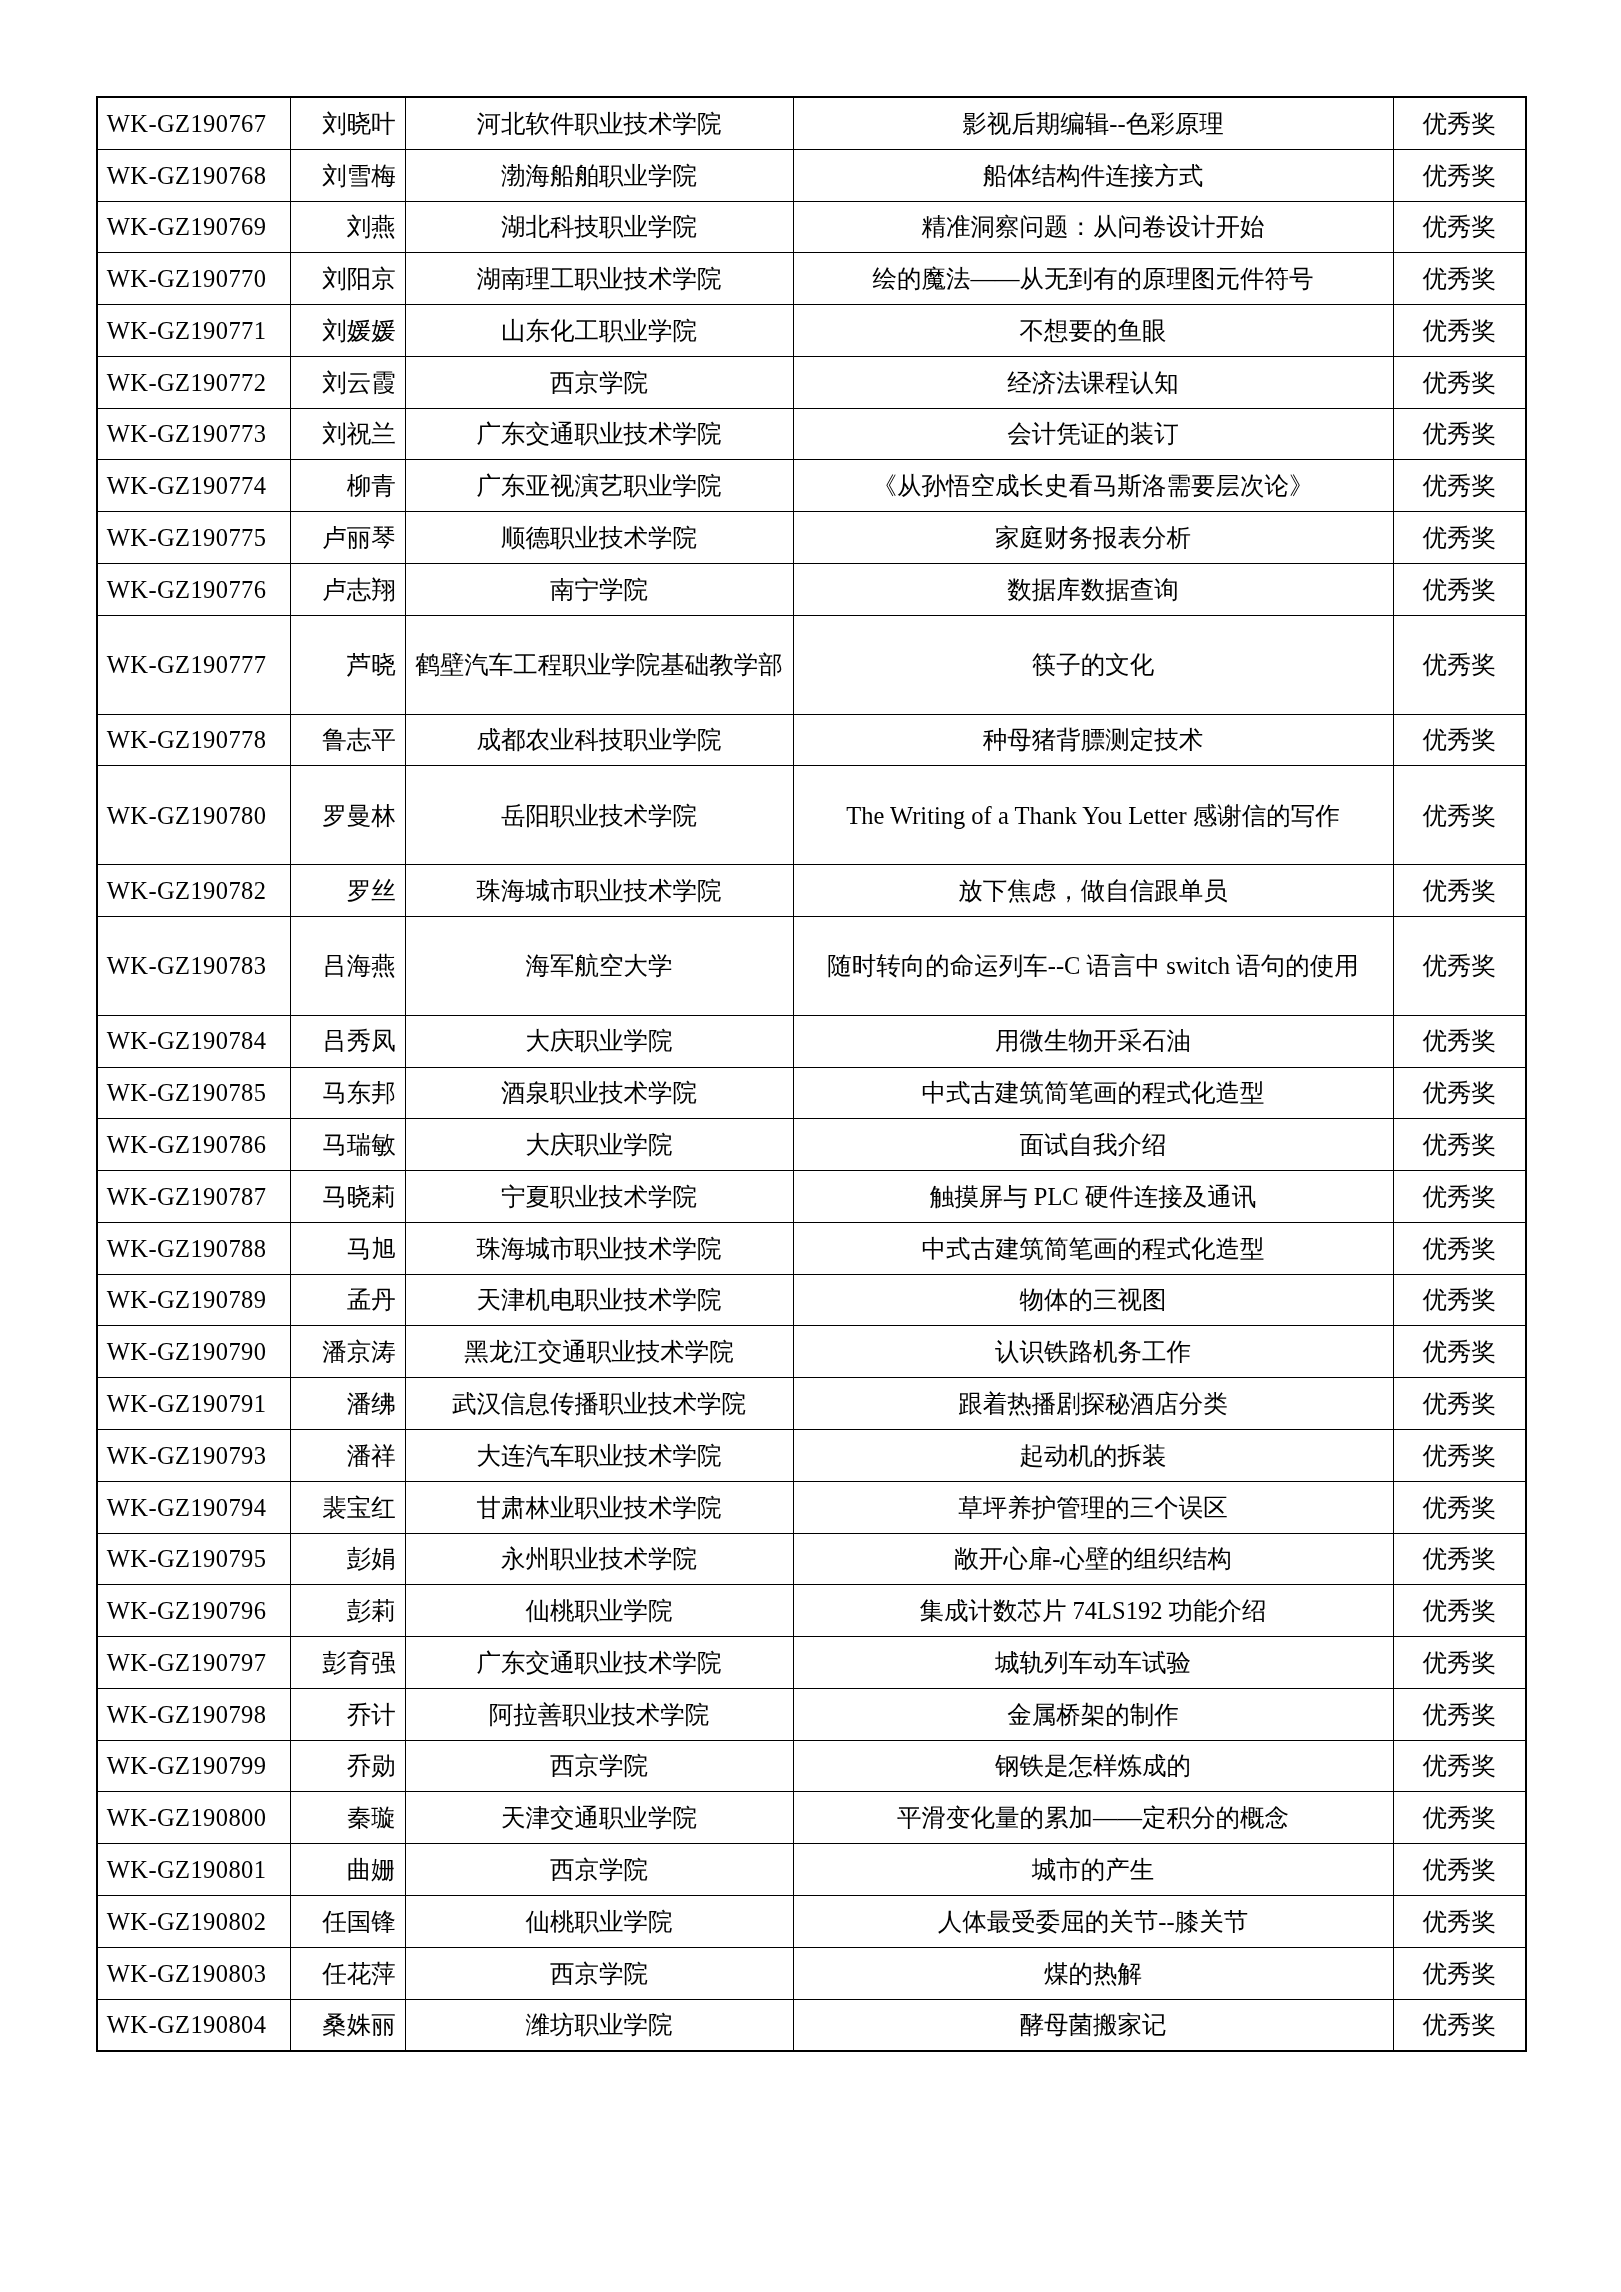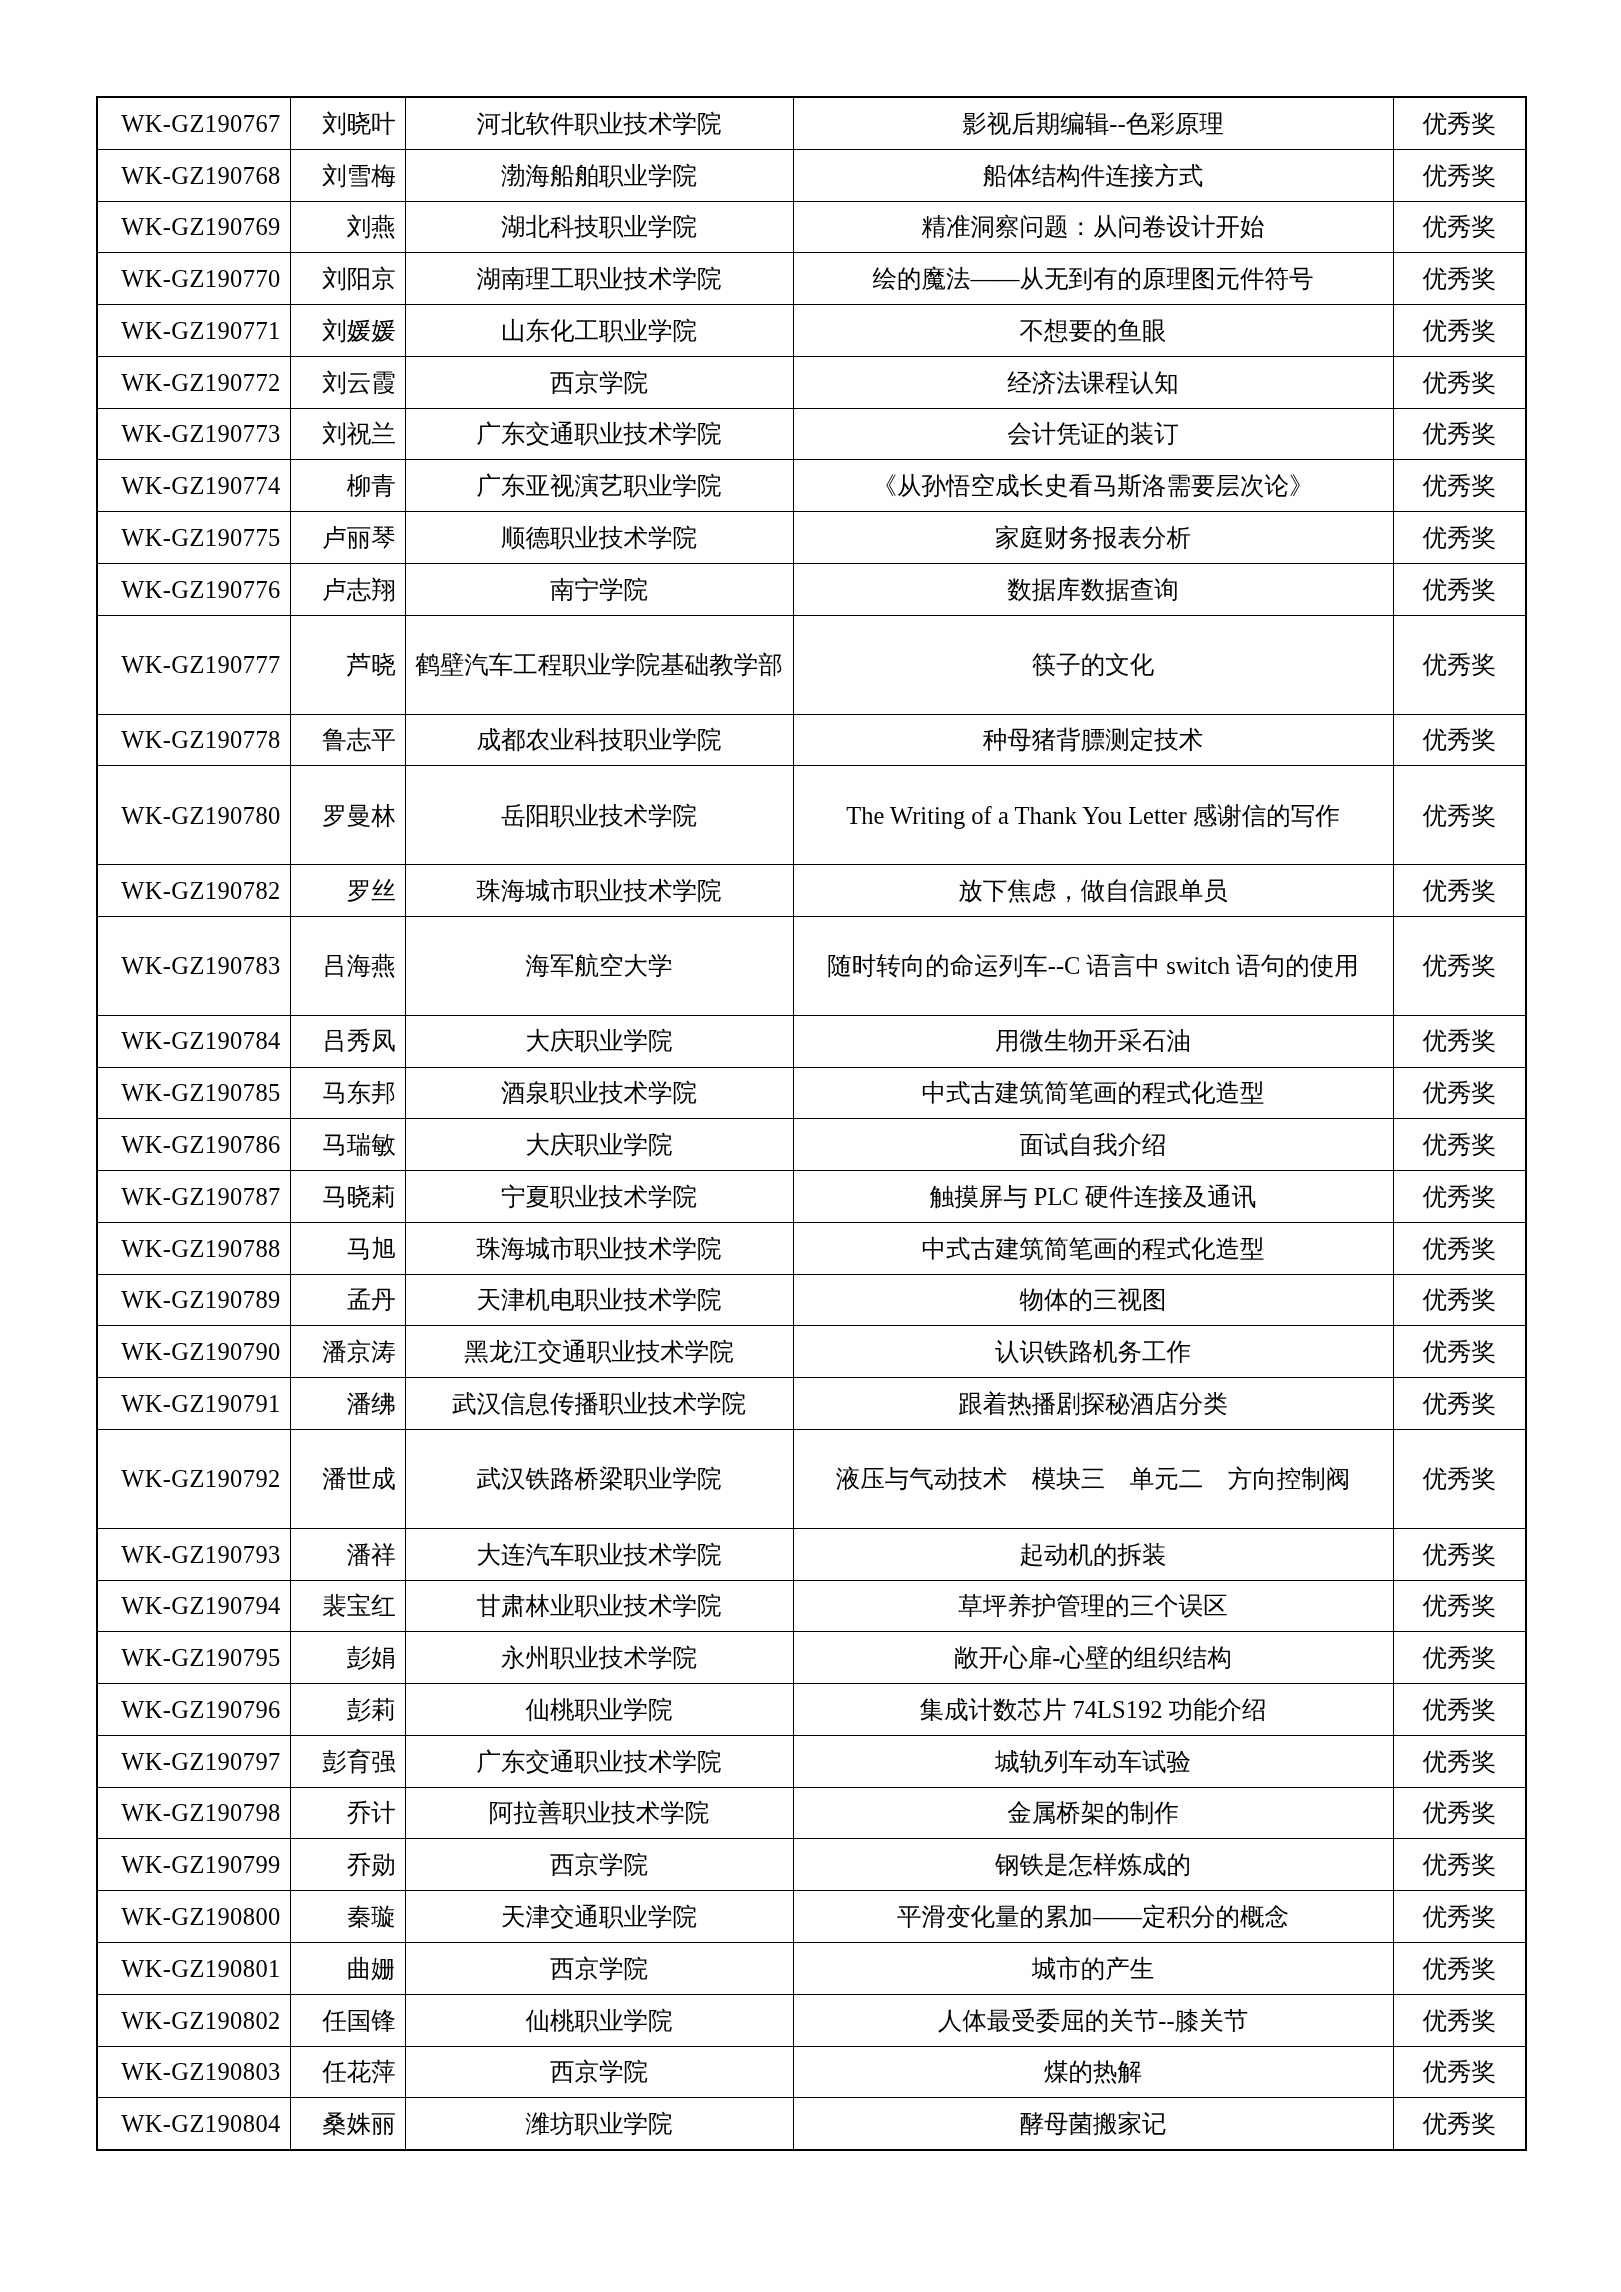--- a/index.html
+++ b/index.html
@@ -41,21 +41,21 @@
     word-break: break-word;
   }
   
   col.c-code  { width: 193px; }
   col.c-name  { width: 115px; }
   col.c-inst  { width: 388px; }
   col.c-title { width: 600px; }
   col.c-award { width: 133px; }
 
   td.code {
-    text-align: right;
+    text-align: left;
     letter-spacing: 0.4px;
     white-space: nowrap;
     font-size: 23.5px;
     margin-top: 7px;
   }
   td.name {
     text-align: right;
     white-space: nowrap;
   }
   td.inst {
@@ -239,27 +239,20 @@
           <td class="title">认识铁路机务工作</td>
           <td class="award">优秀奖</td>
         </tr>
         <tr class="normal">
           <td class="code">WK-GZ190791</td>
           <td class="name">潘绋</td>
           <td class="inst">武汉信息传播职业技术学院</td>
           <td class="title">跟着热播剧探秘酒店分类</td>
           <td class="award">优秀奖</td>
         </tr>
-        <tr class="tall">
-          <td class="code">WK-GZ190792</td>
-          <td class="name">潘世成</td>
-          <td class="inst">武汉铁路桥梁职业学院</td>
-          <td class="title">液压与气动技术　模块三　单元二　方向控制阀</td>
-          <td class="award">优秀奖</td>
-        </tr>
         <tr class="normal">
           <td class="code">WK-GZ190793</td>
           <td class="name">潘祥</td>
           <td class="inst">大连汽车职业技术学院</td>
           <td class="title">起动机的拆装</td>
           <td class="award">优秀奖</td>
         </tr>
         <tr class="normal">
           <td class="code">WK-GZ190794</td>
           <td class="name">裴宝红</td>

